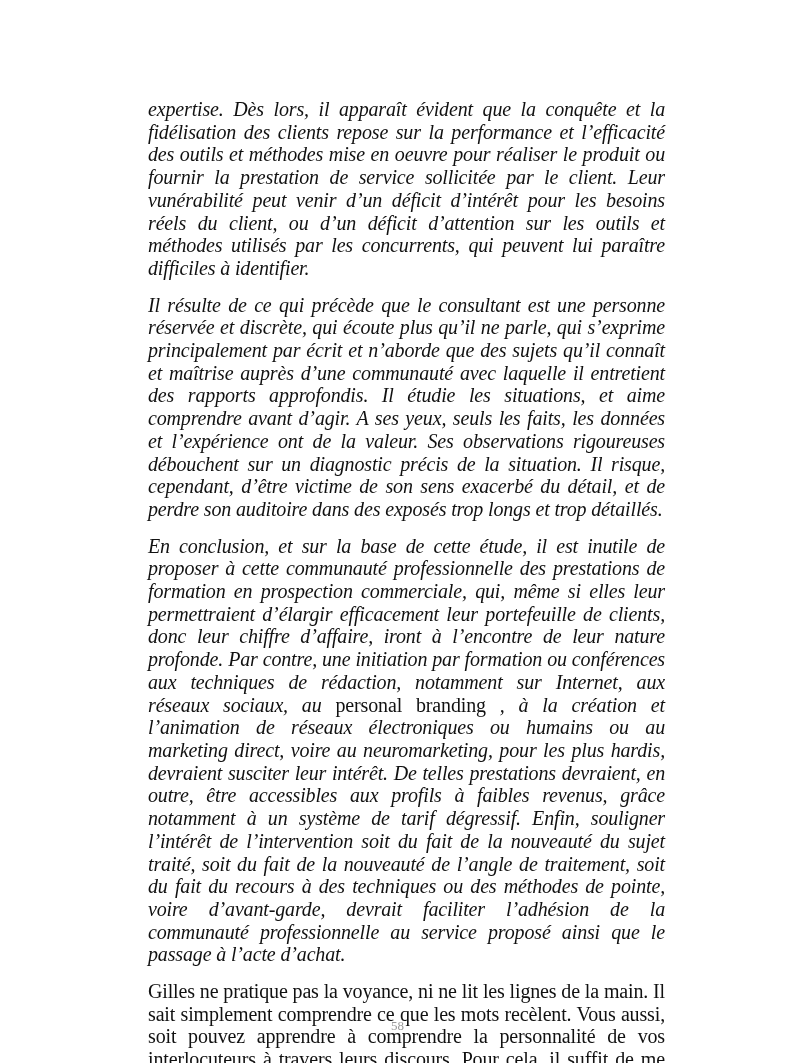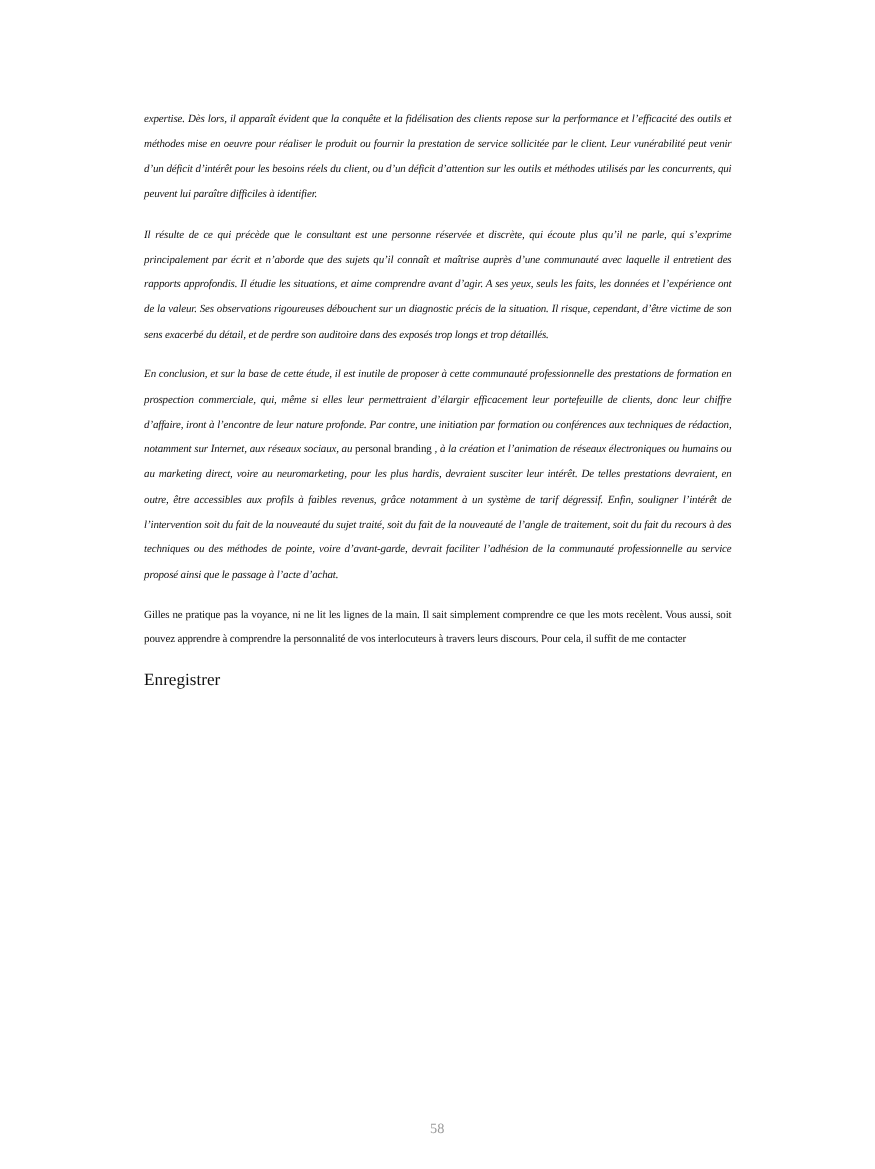--- a/index.html
+++ b/index.html
@@ -15,22 +15,22 @@
       font-family: "Liberation Serif", "DejaVu Serif", serif;
       color: #111111;
     }
     .page {
       position: absolute;
       left: 131px;
       top: 98px;
       width: 534px;
     }
     .para {
-      margin: 0 0 14px 0;
-      font-size: 10px;
+      margin: 0 0 14px 17px;
+      font-size: 20px;
       line-height: 22.7px;
       text-align: justify;
       letter-spacing: -0.15px;
       word-spacing: 0px;
     }
     .italic {
       font-style: italic;
     }
     .roman {
       font-style: normal;

